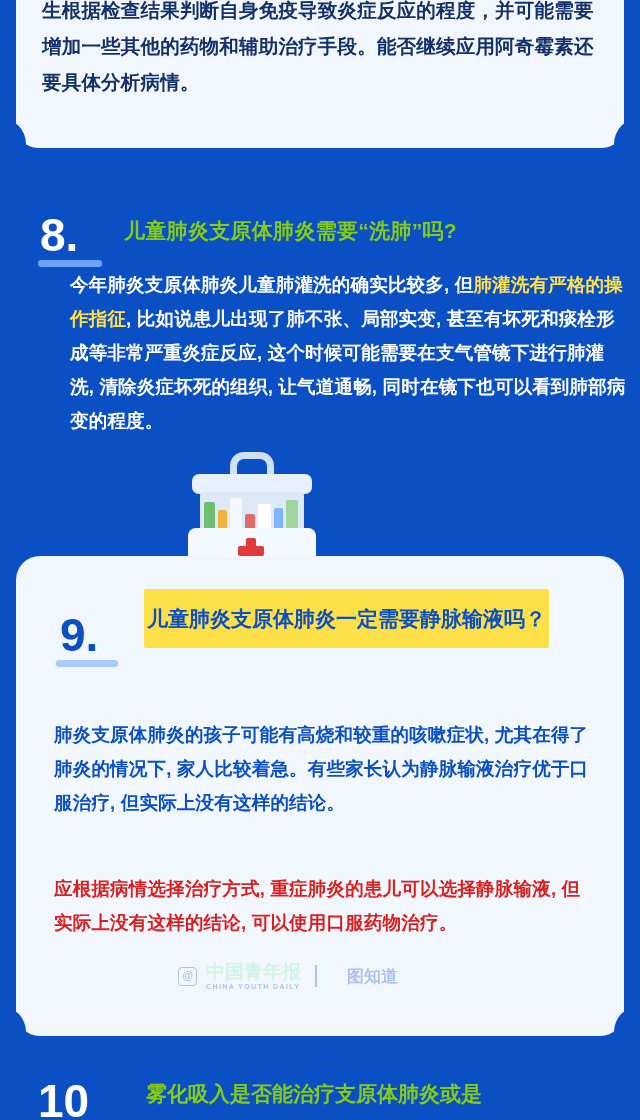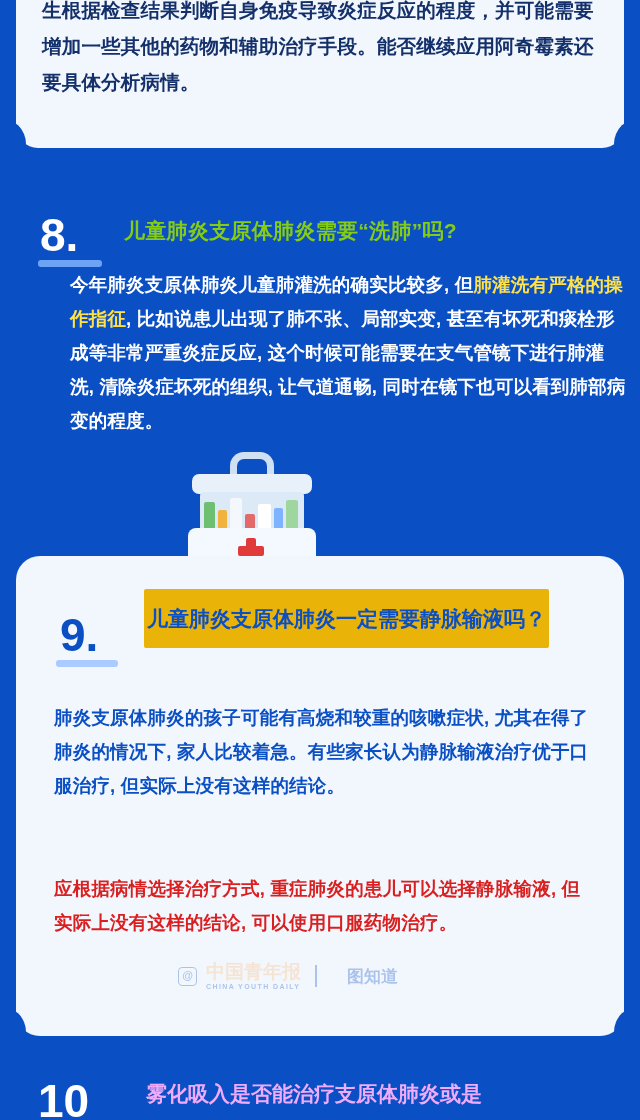--- a/index.html
+++ b/index.html
@@ -188,30 +188,30 @@
     position: absolute;
     left: 128px;
     top: 46px;
     width: 430px;
     font-size: 21px;
     font-weight: 800;
     color: #0b4fc4;
     line-height: 34px;
   }
   .q9title .hl {
-    background: #eab308;
+    background: #fde047;
     padding: 18px 3px;
     border-radius: 2px;
     box-decoration-break: clone;
     -webkit-box-decoration-break: clone;
   }
   .p9a {
     position: absolute;
     left: 38px;
-    top: 145px;
+    top: 162px;
     width: 536px;
     font-size: 18.5px;
     line-height: 34px;
     color: #0b4fc4;
     font-weight: 700;
     letter-spacing: .2px;
   }
   .p9b {
     position: absolute;
     left: 38px;
@@ -241,21 +241,21 @@
     border-radius: 4px;
     color: #0b4fc4;
     font-size: 11px;
     line-height: 15px;
     text-align: center;
     font-weight: 700;
   }
   .wm-main {
     font-size: 19px;
     font-weight: 800;
-    color: #fdba74;
+    color: #86efac;
     line-height: 19px;
   }
   .wm-sub {
     font-size: 7px;
     letter-spacing: 1.4px;
     color: #0b4fc4;
     font-weight: 700;
     margin-top: 2px;
   }
   .wm-div {
@@ -288,21 +288,21 @@
     color: #ffffff;
     line-height: 1;
   }
   .q10title {
     position: absolute;
     left: 146px;
     top: 42px;
     width: 440px;
     font-size: 21px;
     font-weight: 800;
-    color: #f0abfc;
+    color: #84cc16;
     line-height: 32px;
   }
 </style>
 </head>
 <body>
 
 <div class="page">
 
   <div class="card-top">
     <div class="txt">生根据检查结果判断自身免疫导致炎症反应的程度，并可能需要增加一些其他的药物和辅助治疗手段。能否继续应用阿奇霉素还要具体分析病情。</div>

